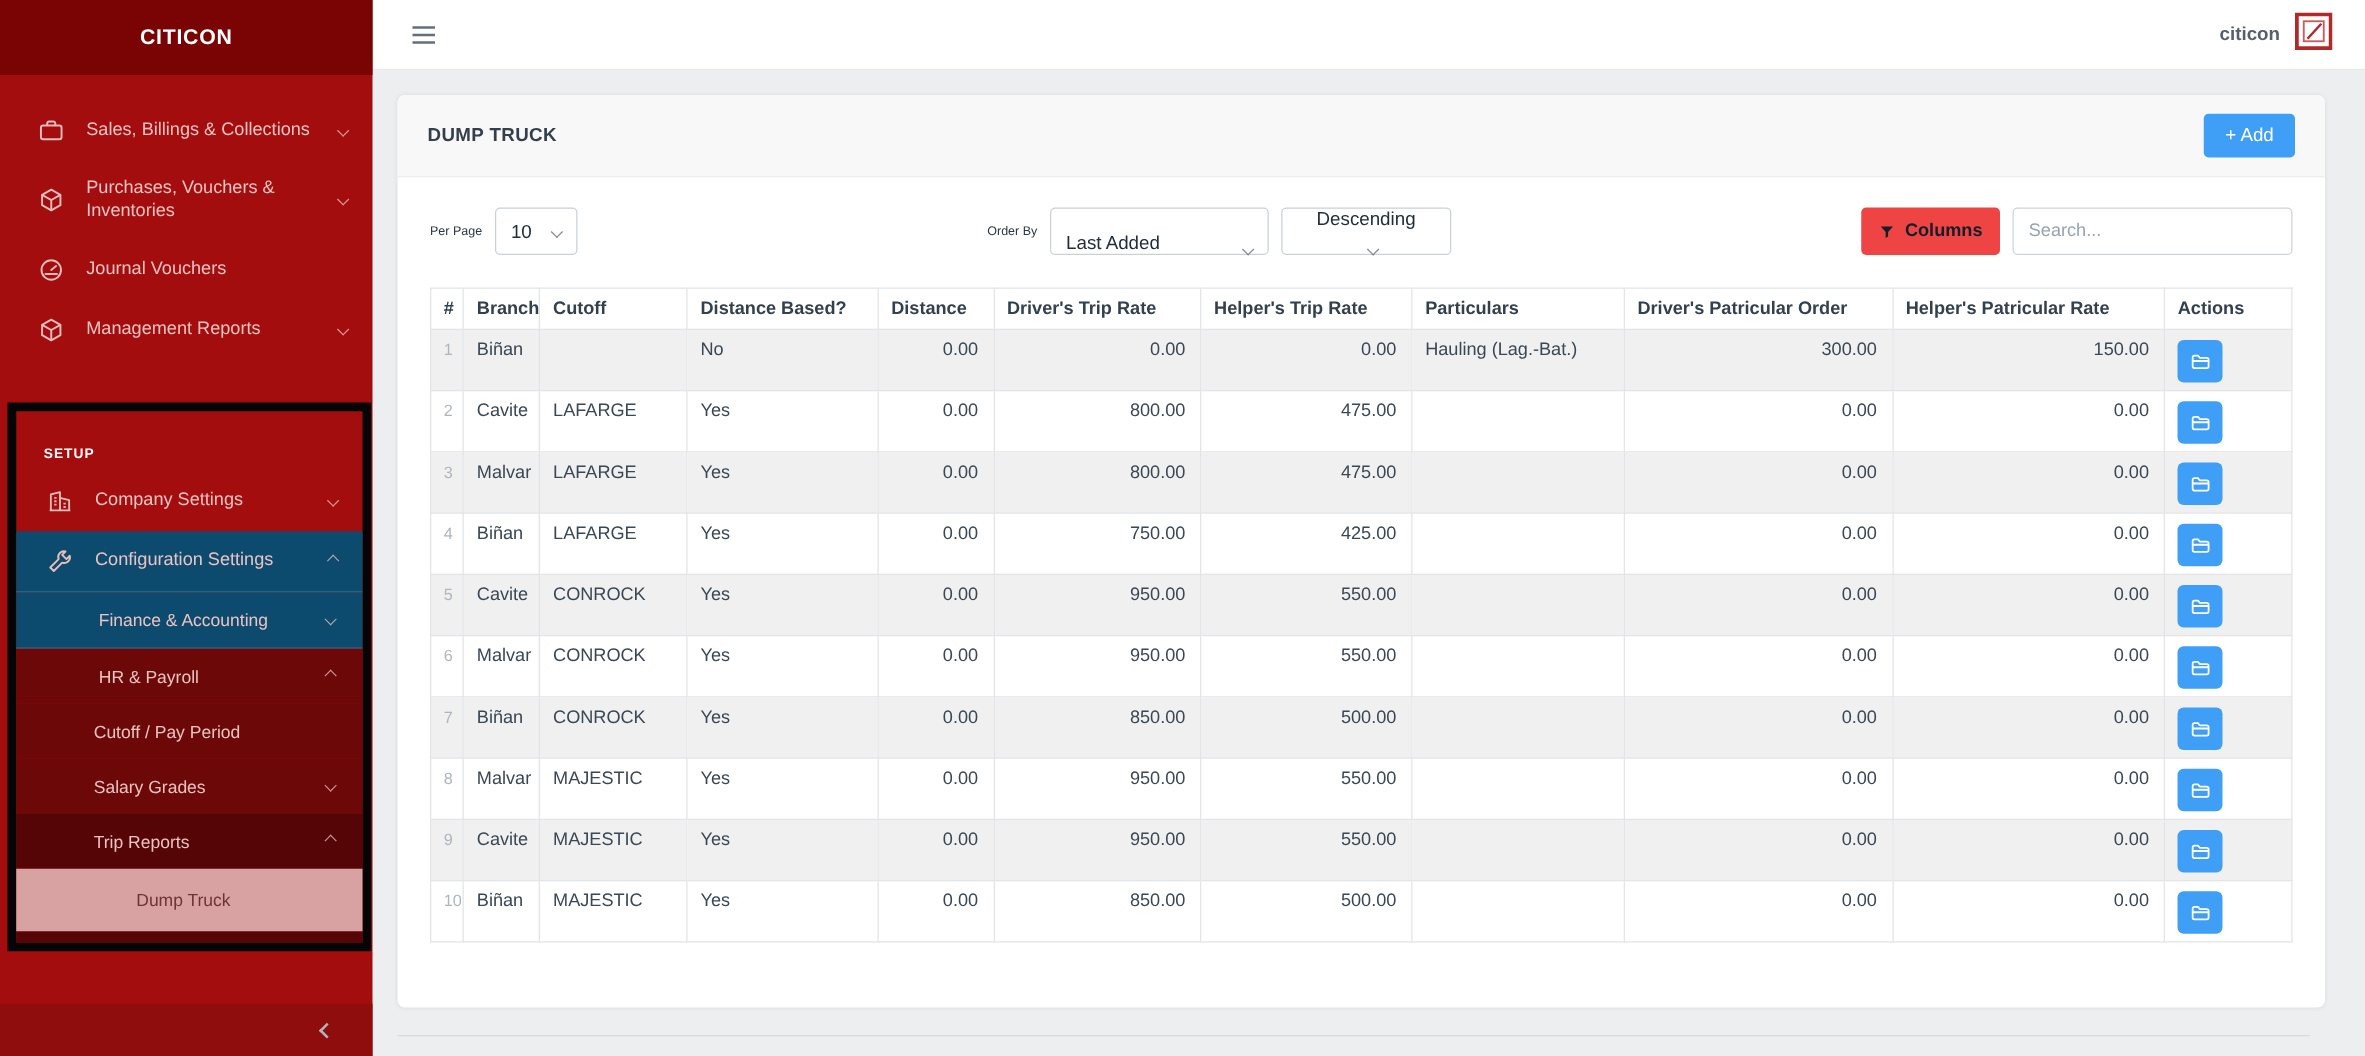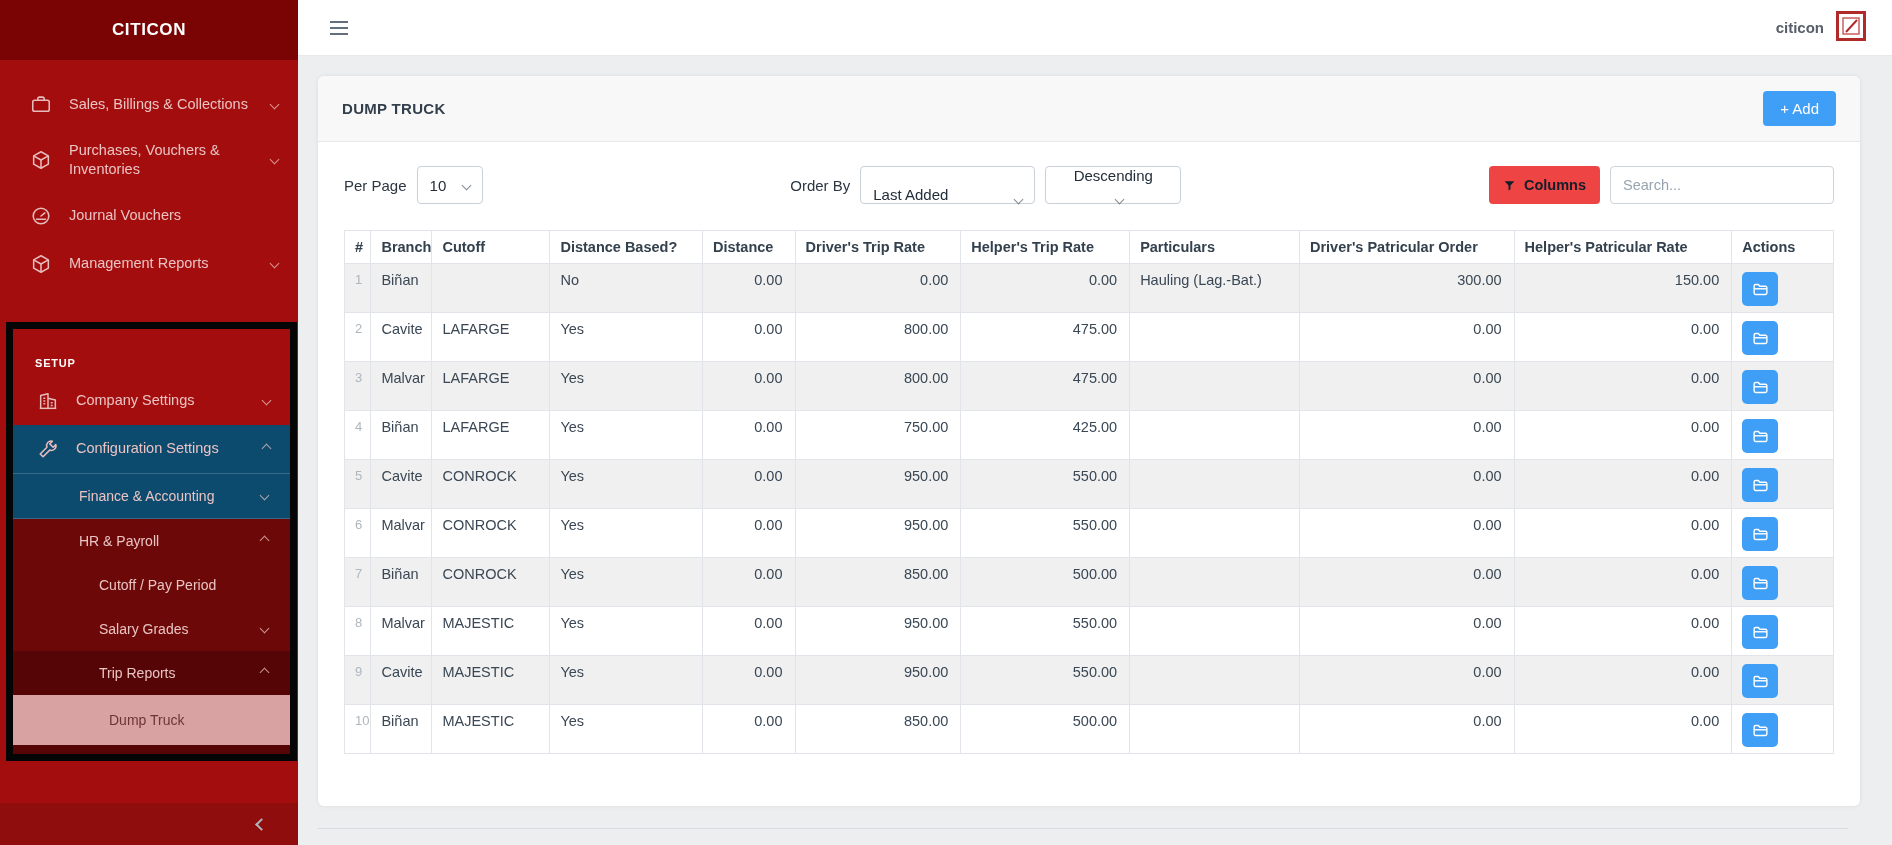--- a/index.html
+++ b/index.html
@@ -24,21 +24,21 @@
   .chev.left { transform:rotate(135deg); }
 
   .setup-box { border:7px solid #050505; margin:34px 1px 0 6px; }
   .setup-label { padding:28px 0 8px 22px; color:#fff; font-weight:bold;
     font-size:11px; letter-spacing:.8px; }
   .setup-box .s-item { padding-left:24px; }
   .sub { display:block; padding:14px 20px; font-size:14px; cursor:pointer;
     position:relative; }
   .sub .chev { position:absolute; right:22px; top:50%; margin-top:-4px; }
   .lvl2 { padding-left:66px; }
-  .lvl3 { padding-left:86px; }
+  .lvl3 { padding-left:62px; }
   .lvl4 { padding-left:96px; padding-top:17px; padding-bottom:17px; }
   .bg-config { background:#0c4a6e; }
   .row-line { border-bottom:1px solid rgba(255,255,255,.18); }
   .bg-hr { background:#6d0808; }
   .bg-trip { background:#550505; }
   .active-pink { background:#d9a2a2; color:#6d3434; }
   .trip-gap { height:9px; background:#550505; }
 
   .collapse-bar { position:absolute; bottom:0; left:0; width:100%; height:42px;
     background:#900d0d; display:flex; align-items:center; justify-content:flex-end;
@@ -59,21 +59,21 @@
   .card-header { display:flex; align-items:center; justify-content:space-between;
     background:#f8f8f8; border-bottom:1px solid #e7e7e7; border-radius:6px 6px 0 0;
     padding:15px 24px; }
   .card-title { color:#333f4c; font-weight:bold; font-size:15px; letter-spacing:.3px; }
   .btn-blue { background:#3f9ef5; color:#fff; border:none; border-radius:4px;
     font-size:15px; padding:9px 17px; cursor:pointer; font-family:inherit; }
   .card-body { padding:24px 26px 52px 26px; }
 
   .controls { display:flex; align-items:center; justify-content:space-between; margin-bottom:26px; }
   .grp { display:flex; align-items:center; gap:10px; }
-  .ctl-label { color:#2b3642; font-size:15px; }
+  .ctl-label { color:#2b3642; font-size:10px; }
   .sel { display:inline-flex; align-items:center; justify-content:space-between;
     border:1px solid #c9d0d7; border-radius:4px; background:#fff; height:38px;
     padding:0 12px; color:#222e3a; font-size:15px; cursor:pointer; }
   .sel .chev { color:#5a646e; margin-left:12px; }
   .sel-pp { width:66px; }
   .sel-field { width:175px;align-items:flex-end; }
   .sel-dir { width:136px;flex-direction:column; }
   .btn-gray { display:inline-flex; align-items:center; gap:8px; background:#ef4444;
     color:#121e2a; border:none; border-radius:4px; font-size:14.5px; font-weight:bold;
     padding:0 14px; height:38px; cursor:pointer; font-family:inherit; }

